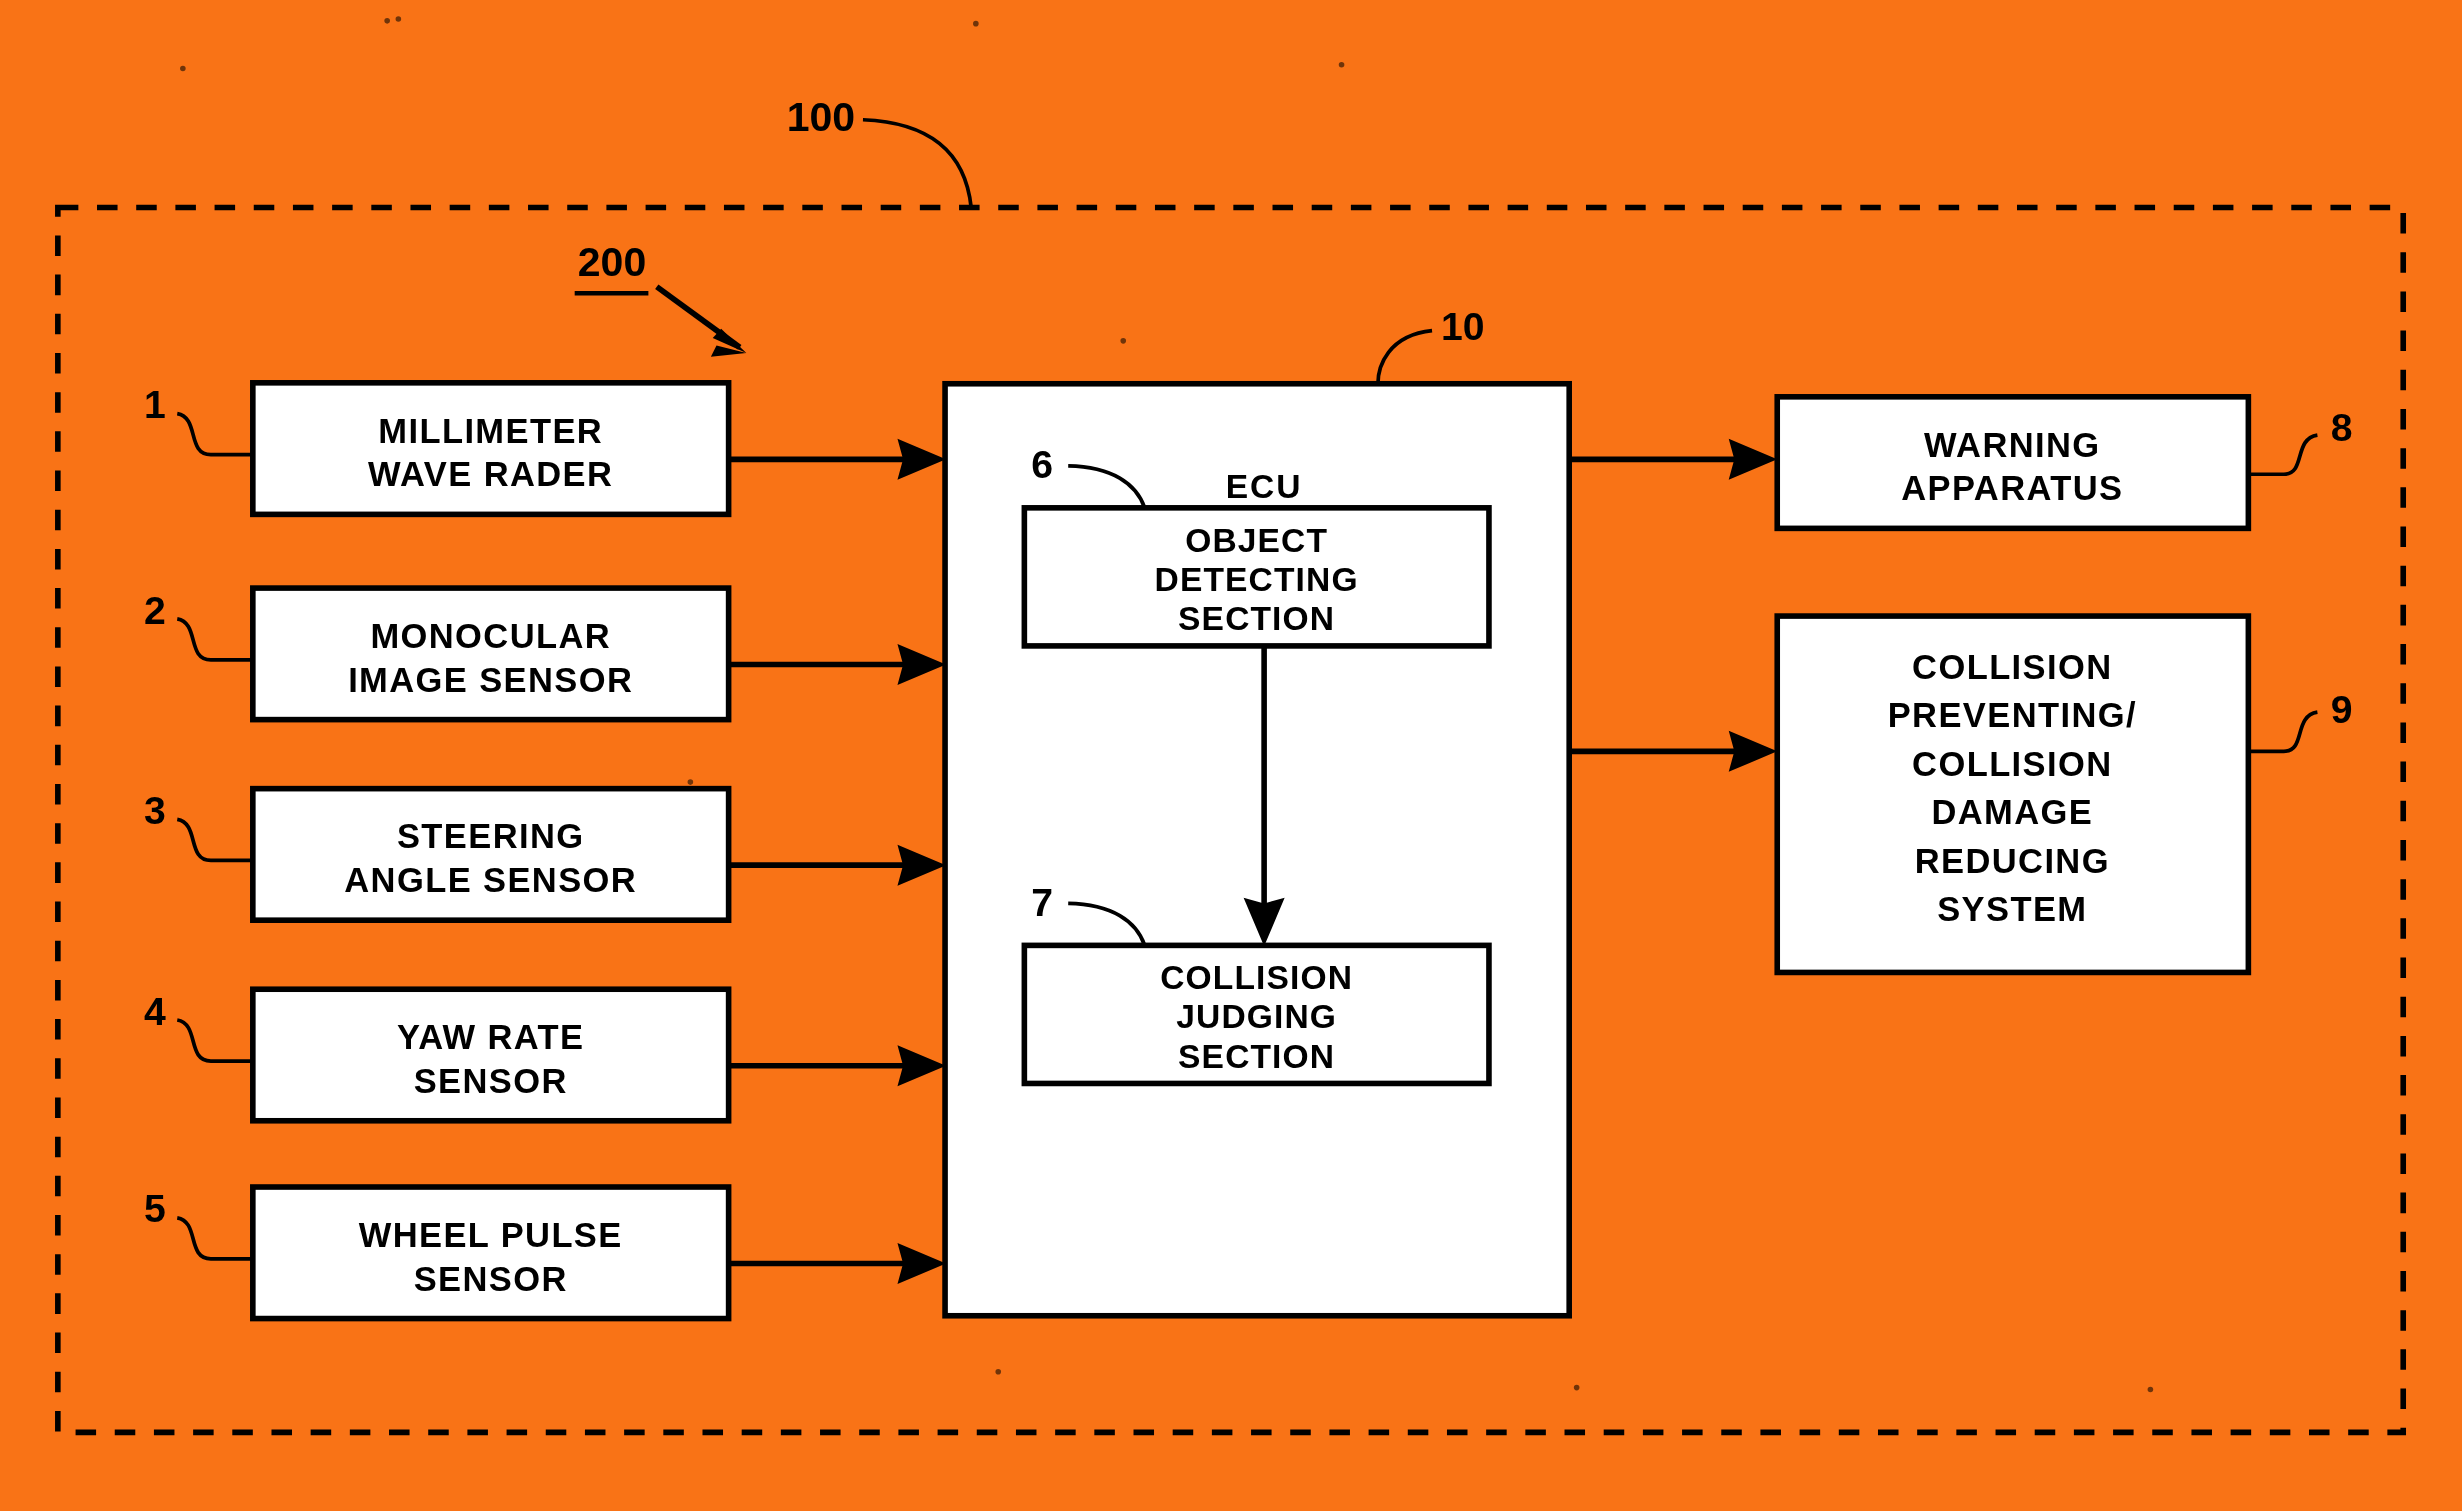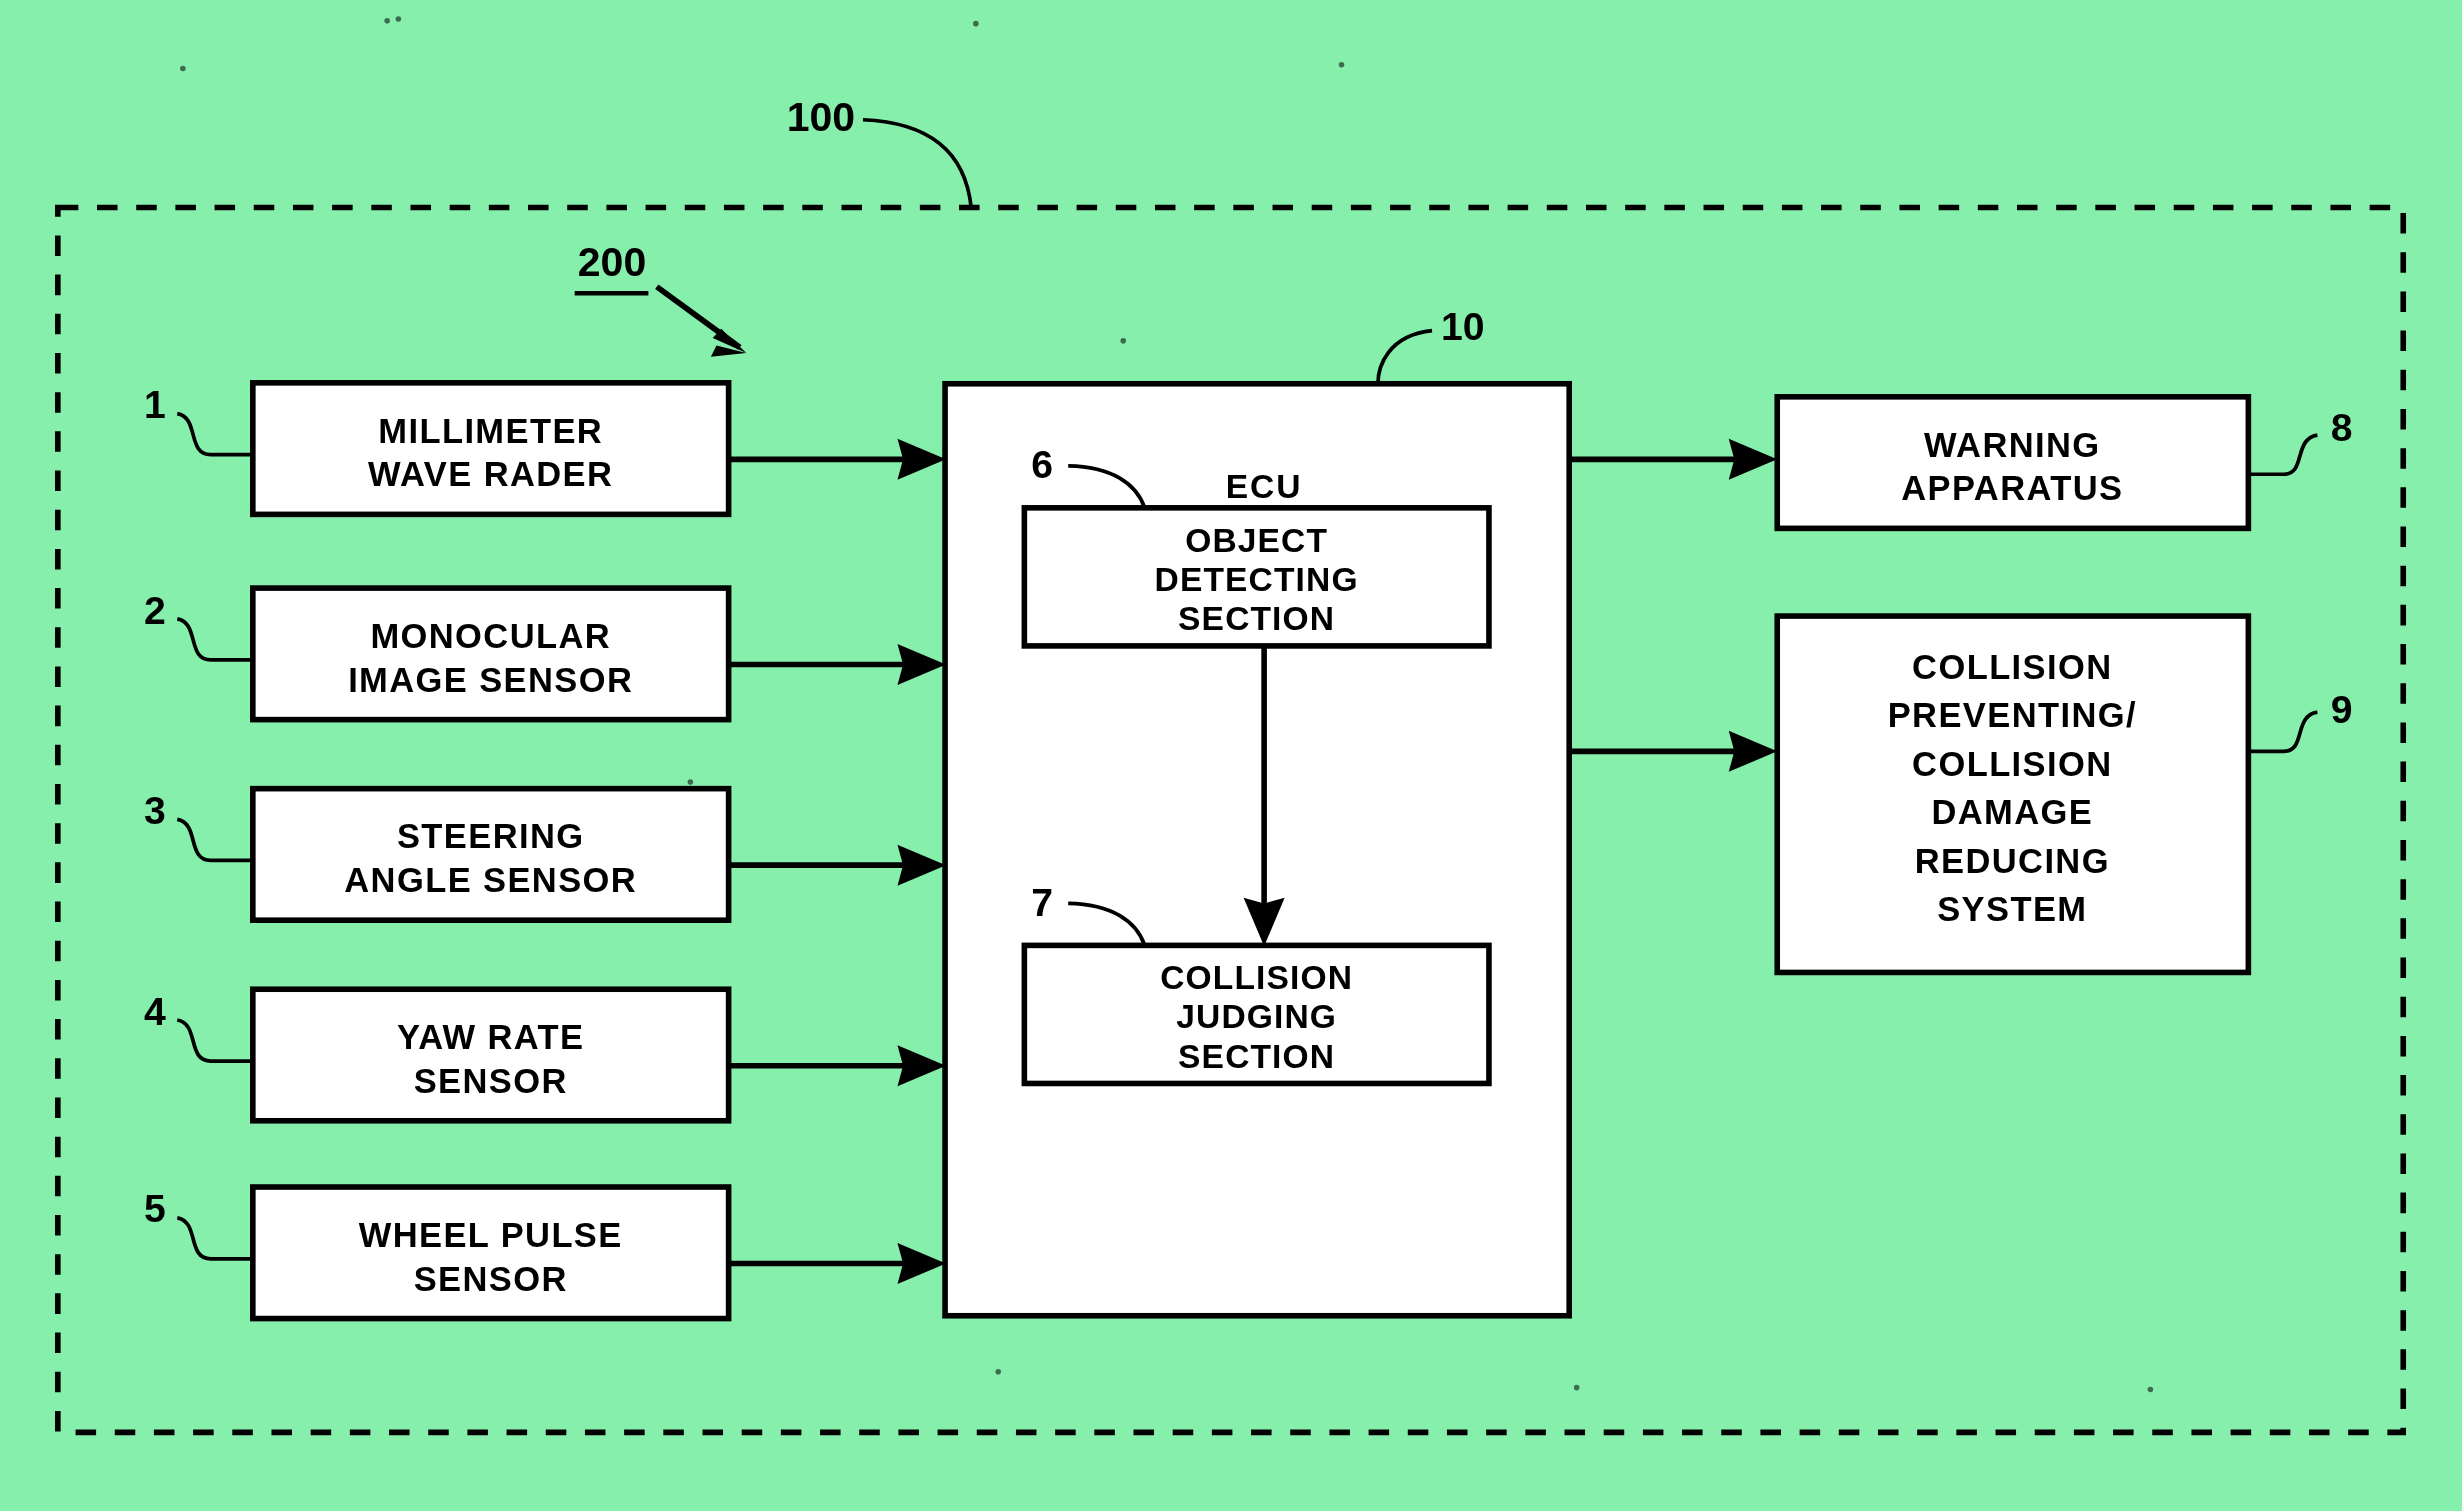--- a/index.html
+++ b/index.html
@@ -8,21 +8,21 @@
     background: #ffffff;
   }
   body {
     font-family: "Liberation Sans", sans-serif;
     color: #000000;
   }
   #canvas {
     position: relative;
     width: 2462px;
     height: 1512px;
-    background: #86efac;
+    background: #f97316;
     overflow: hidden;
   }
   #diagram-svg {
     position: absolute;
     left: 0;
     top: 0;
     width: 2462px;
     height: 1512px;
   }
   .box-label {

